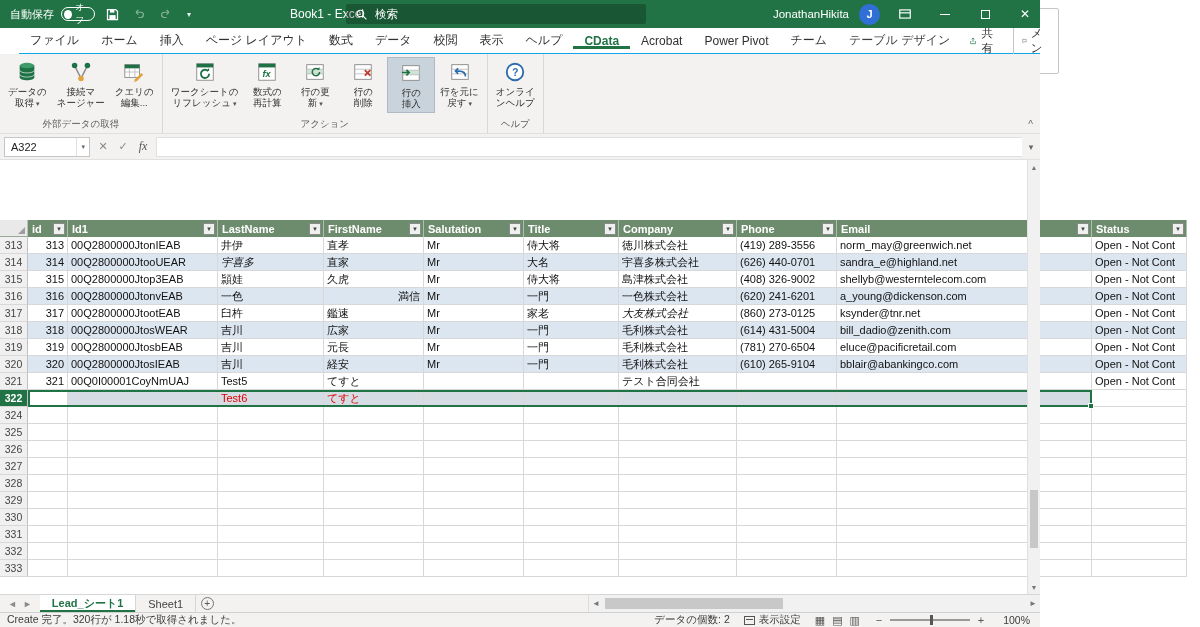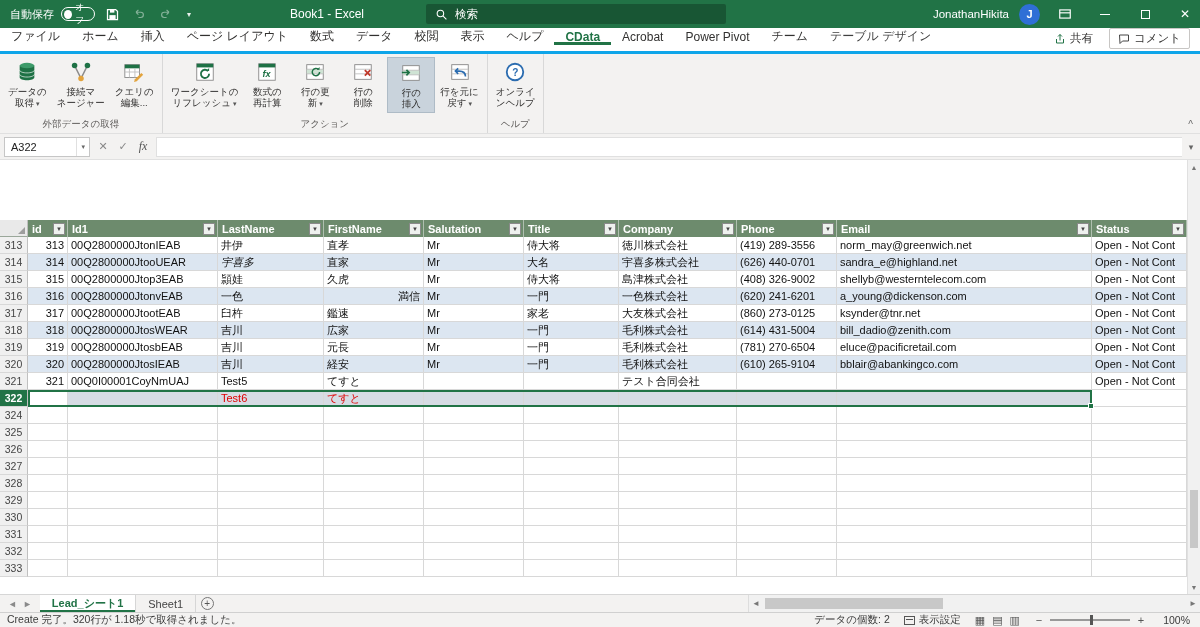--- a/index.html
+++ b/index.html
@@ -1,18 +1,18 @@
 <!DOCTYPE html>
 <html><head>
 <meta charset="utf-8">
 <style>
   * { box-sizing: border-box; margin: 0; padding: 0; }
   html,body { width:1200px; height:627px; overflow:hidden;
     font-family:"Liberation Sans","DejaVu Sans",sans-serif; font-size:12px; }
-  .app { position:relative; width:1200px; height:627px; background:#fff; }
+  .app { position:relative; width:1040px; height:627px; background:#fff; }
 
   
   .titlebar { height:28px; background:#217346; color:#fff; display:flex; align-items:center; position:relative; }
   .qat { display:flex; align-items:center; gap:7px; padding-left:10px; }
   .tb-text { font-size:11px; color:#fff; }
   .toggle { display:inline-flex; align-items:center; gap:3px; width:34px; height:14px; border:1px solid #fff; border-radius:8px; padding:0 2px; cursor:pointer; }
   .knob { width:9px; height:9px; border-radius:50%; background:#fff; }
   .tstate { font-size:9px; color:#fff; }
   .qbtn { display:inline-flex; align-items:center; justify-content:center; width:20px; height:22px; cursor:pointer; }
   .qbtn.dim { opacity:.45; }
@@ -23,21 +23,21 @@
   .searchbox span { font-size:11.5px; color:#fff; }
   .tright { margin-left:auto; display:flex; align-items:center; gap:10px; }
   .uname { font-size:11.5px; }
   .avatar { width:21px; height:21px; border-radius:50%; background:#2f6fd6; color:#fff; font-size:11px; font-weight:bold;
     display:inline-flex; align-items:center; justify-content:center; cursor:pointer; }
   .winbtn { width:30px; height:28px; display:inline-flex; align-items:center; justify-content:center; cursor:pointer; font-size:12px; }
   .maxbox { width:9px; height:9px; border:1px solid #fff; display:inline-block; }
   .minline { display:inline-block; width:10px; border-top:1px solid #fff; }
 
   
-  .tabrow { height:26px; background:#fff; display:flex; align-items:flex-start; border-bottom:3px solid #0ea5e9; }
+  .tabrow { height:26px; background:#fff; display:flex; align-items:center; border-bottom:1px solid #0ea5e9;margin-left:19px; }
   .rtabs { display:flex; }
   .rtab { padding:0 11px; display:flex; align-items:center; font-size:12px; color:#323130; cursor:pointer; white-space:nowrap; }
   .rtab.active { color:#217346; font-weight:bold; box-shadow:inset 0 -3px 0 #217346; }
   .rtab.contextual { color:#404040; }
   .tabrow-right { margin-left:auto; display:flex; align-items:center; gap:8px; padding-right:10px; }
   .pillbtn { display:inline-flex; align-items:center; gap:4px; font-size:11.5px; color:#323130; padding:2px 8px; cursor:pointer; }
   .pillbtn.bordered { border:1px solid #c8c6c4; border-radius:2px; }
 
   
   .ribbon { height:80px; background:#f3f2f1; display:flex; align-items:stretch; position:relative; border-bottom:1px solid #e0e0e0; }
@@ -472,21 +472,21 @@
           <div class="gcell band" style="width: 95px;">Open - Not Cont</div>
         </div>
         <div class="grow">
           <div class="rowhead">317</div>
           <div class="gcell col-id" style="width: 40px;">317</div>
           <div class="gcell" style="width: 150px;">00Q2800000JtootEAB</div>
           <div class="gcell" style="width: 106px;">臼杵</div>
           <div class="gcell" style="width: 100px;">鑑速</div>
           <div class="gcell" style="width: 100px;">Mr</div>
           <div class="gcell" style="width: 95px;">家老</div>
-          <div class="gcell" style="width: 118px;">大友株式会社</div>
+          <div class="gcell" style="width: 118px; font-style: italic;">大友株式会社</div>
           <div class="gcell" style="width: 100px;">(860) 273-0125</div>
           <div class="gcell" style="width: 255px;">ksynder@tnr.net</div>
           <div class="gcell" style="width: 95px;">Open - Not Cont</div>
         </div>
         <div class="grow">
           <div class="rowhead">318</div>
           <div class="gcell col-id band" style="width: 40px;">318</div>
           <div class="gcell band" style="width: 150px;">00Q2800000JtosWEAR</div>
           <div class="gcell band" style="width: 106px;">吉川</div>
           <div class="gcell band" style="width: 100px;">広家</div>

